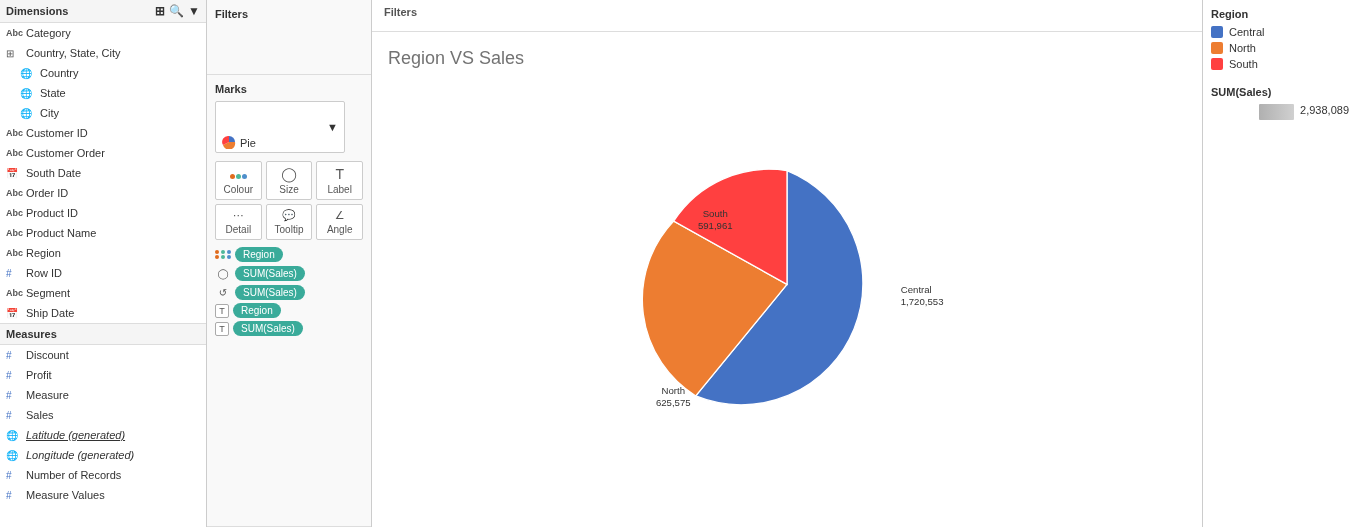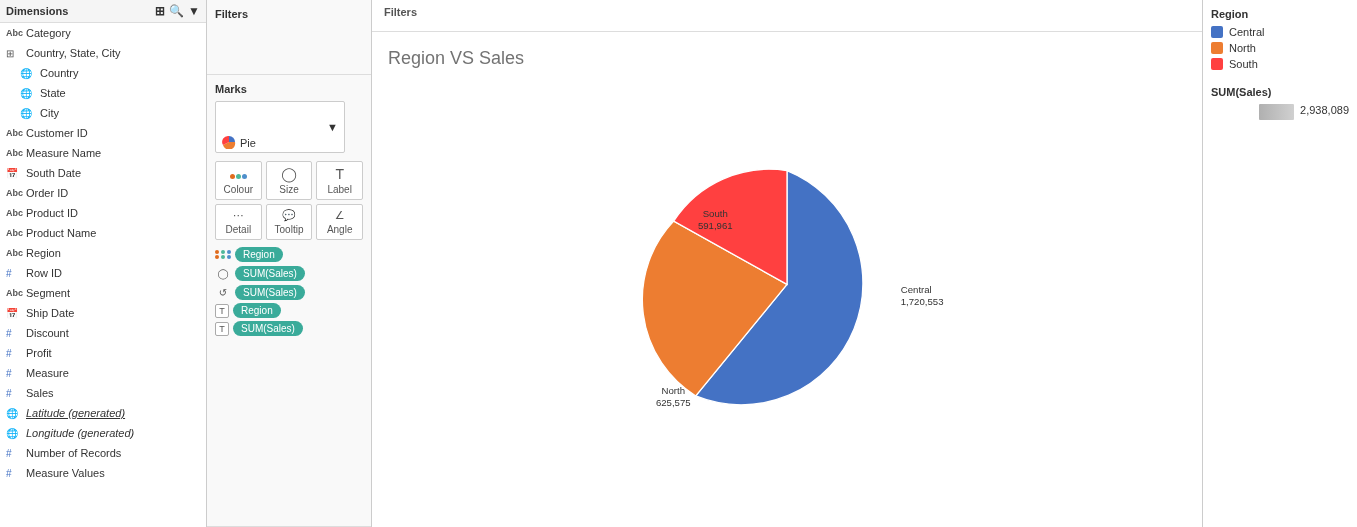--- a/index.html
+++ b/index.html
@@ -274,21 +274,21 @@
     <div class="field-item hierarchy-indent">
       <span class="field-icon green">🌐</span>
       <span class="field-label">City</span>
     </div>
     <div class="field-item">
       <span class="field-icon" style="font-size:9px; font-weight:bold; color:#555;">Abc</span>
       <span class="field-label">Customer ID</span>
     </div>
     <div class="field-item">
       <span class="field-icon" style="font-size:9px; font-weight:bold; color:#555;">Abc</span>
-      <span class="field-label">Measure Name</span>
+      <span class="field-label">Customer Order</span>
     </div>
     <div class="field-item">
       <span class="field-icon blue">📅</span>
       <span class="field-label">South Date</span>
     </div>
     <div class="field-item">
       <span class="field-icon" style="font-size:9px; font-weight:bold; color:#555;">Abc</span>
       <span class="field-label">Order ID</span>
     </div>
     <div class="field-item">
@@ -309,20 +309,23 @@
     </div>
     <div class="field-item">
       <span class="field-icon" style="font-size:9px; font-weight:bold; color:#555;">Abc</span>
       <span class="field-label">Segment</span>
     </div>
     <div class="field-item">
       <span class="field-icon blue">📅</span>
       <span class="field-label">Ship Date</span>
     </div>
 
+    <div class="section-header">
+      <span>Measures</span>
+    </div>
 
     <div class="field-item">
       <span class="field-icon" style="color:#4472c4;">#</span>
       <span class="field-label">Discount</span>
     </div>
     <div class="field-item">
       <span class="field-icon" style="color:#4472c4;">#</span>
       <span class="field-label">Profit</span>
     </div>
     <div class="field-item">

